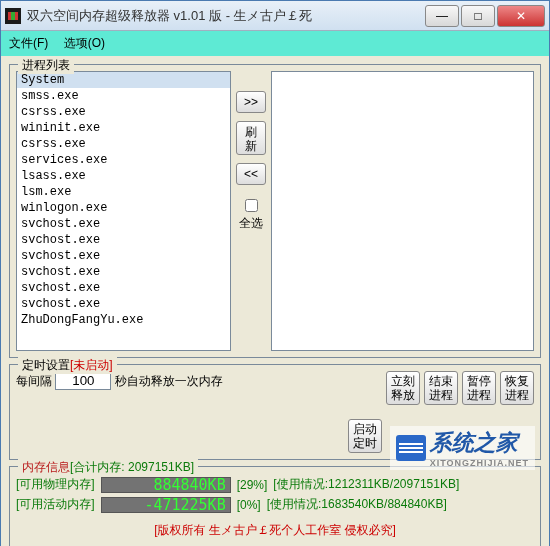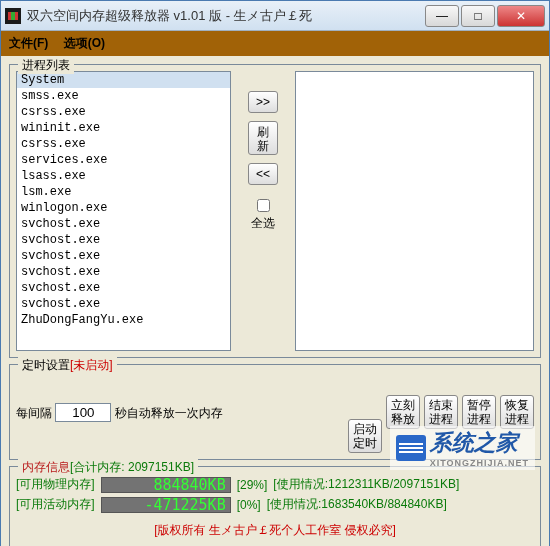--- a/index.html
+++ b/index.html
@@ -5,35 +5,35 @@
 * { box-sizing: border-box; margin: 0; padding: 0; }
 body { font-family: "SimSun", "Microsoft YaHei", sans-serif; font-size: 12px; background: #fff; }
 .window { width: 550px; border: 1px solid #4a7ab0; background: #ece9d8; position: relative; }
 .titlebar { height: 30px; background: linear-gradient(to bottom, #e8f0f8, #d0e0f0); display: flex; align-items: center; padding: 10px 4px; border-bottom: 1px solid #a0b0c0; }
 .app-icon { width: 16px; height: 16px; background: #1a1a1a; margin-right: 6px; display: flex; align-items: center; justify-content: center; }
 .app-icon::after { content: ""; width: 10px; height: 8px; background: linear-gradient(90deg, #c33 0 30%, #3a3 30% 70%, #c33 70%); }
 .title-text { flex: 1; color: #333; font-size: 13px; }
 .win-controls { display: flex; gap: 2px; }
 .win-btn { width: 34px; height: 22px; border: 1px solid #888; background: linear-gradient(to bottom, #f8f8f8, #d8d8d8); border-radius: 3px; display: flex; align-items: center; justify-content: center; font-family: Arial; }
 .win-close { background: linear-gradient(to bottom, #e88, #c33); color: #fff; width: 48px; }
-.menubar { padding: 4px 8px; background: #a16207; font-weight: bold; }
+.menubar { padding: 4px 8px; background: #5eead4; }
 .menu-item { display: inline-block; margin-right: 12px; cursor: default; }
 .client { padding: 8px; }
 .fieldset { border: 1px solid #7a8a9a; padding: 6px; margin-bottom: 6px; position: relative; background: #ece9d8; }
 .legend { position: absolute; top: -8px; left: 8px; background: #ece9d8; padding: 0 4px; }
-.top-row { display: flex; gap: 14px; }
+.top-row { display: flex; gap: 2px; }
 .process-list { width: 215px; height: 280px; border: 1px solid #7a8a9a; background: #fff; overflow-y: auto; font-family: "Courier New", monospace; font-size: 12px; }
 .process-list div { padding: 1px 4px; white-space: nowrap; }
 .process-list div.sel { background: #d0e0f0; }
 .mid-col { display: flex; flex-direction: column; justify-content: flex-start; gap: 8px; padding-top: 20px; width: 36px; align-items: center; }
 .mini-btn { width: 30px; border: 1px solid #888; background: linear-gradient(to bottom, #fff, #ddd); border-radius: 3px; text-align: center; padding: 3px 0; font-size: 12px; }
 .mini-btn.two { height: 34px; line-height: 14px; }
 .chk-wrap { text-align: center; margin-top: 6px; }
 .right-pane { flex: 1; height: 280px; border: 1px solid #7a8a9a; background: #fff; }
-.timer-row { display: flex; align-items: center; gap: 4px; }
+.timer-row { display: flex; align-items: flex-start; gap: 4px; }
 .timer-left { flex: 1; }
 .num-input { width: 56px; text-align: center; border: 1px solid #7a8a9a; background: #fff; padding: 1px; }
 .btn-col { width: 34px; border: 1px solid #888; background: linear-gradient(to bottom, #fff, #ddd); border-radius: 3px; text-align: center; padding: 2px 0; font-size: 12px; line-height: 14px; }
 .mem-row { display: flex; align-items: center; gap: 6px; margin: 3px 0; color: #0a7a0a; }
 .mem-label { color: #0a7a0a; }
 .mem-bar { width: 130px; height: 16px; border: 1px solid #555; background: #737373; display: flex; align-items: center; justify-content: flex-end; padding-right: 4px; color: #3f3; font-family: monospace; font-size: 15px; }
 .mem-pct { color: #0a7a0a; }
 .mem-usage { color: #0a7a0a; }
 .copyright { text-align: center; color: #c00; padding: 6px 0 2px; }
 .watermark { position: absolute; right: 14px; bottom: 92px; font-size: 22px; font-weight: bold; font-style: italic; color: #2058a8; background: rgba(255,255,255,0.6); padding: 2px 6px; pointer-events: none; display: flex; align-items: center; gap: 4px; }

